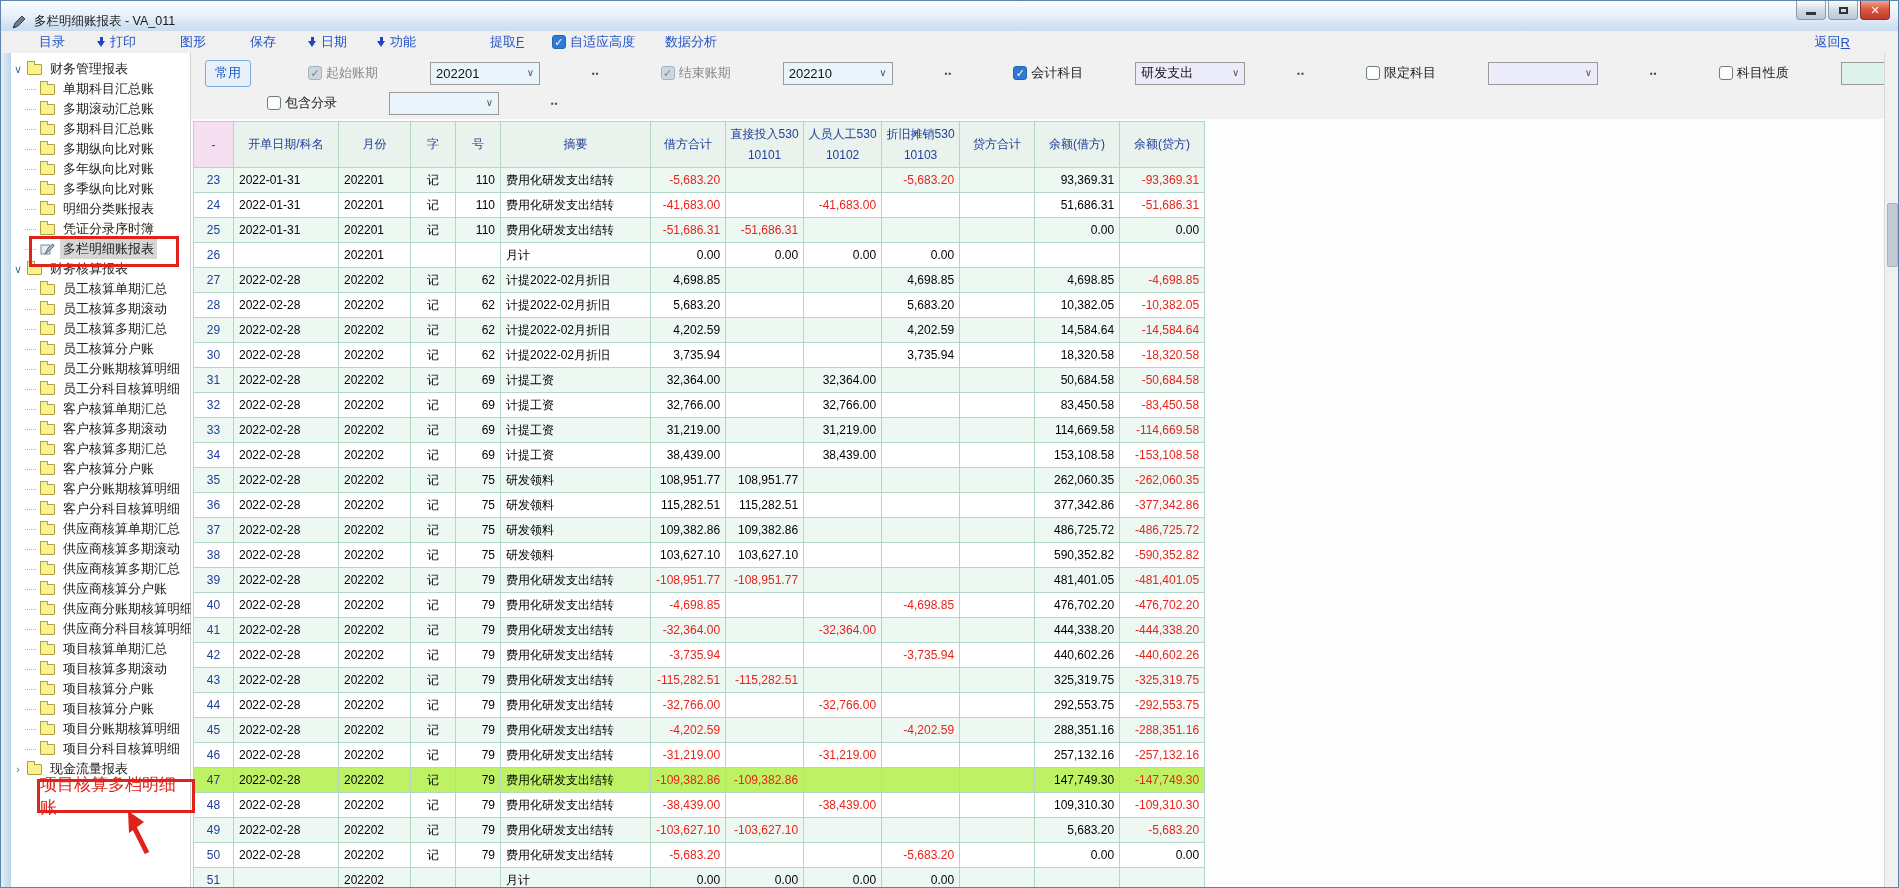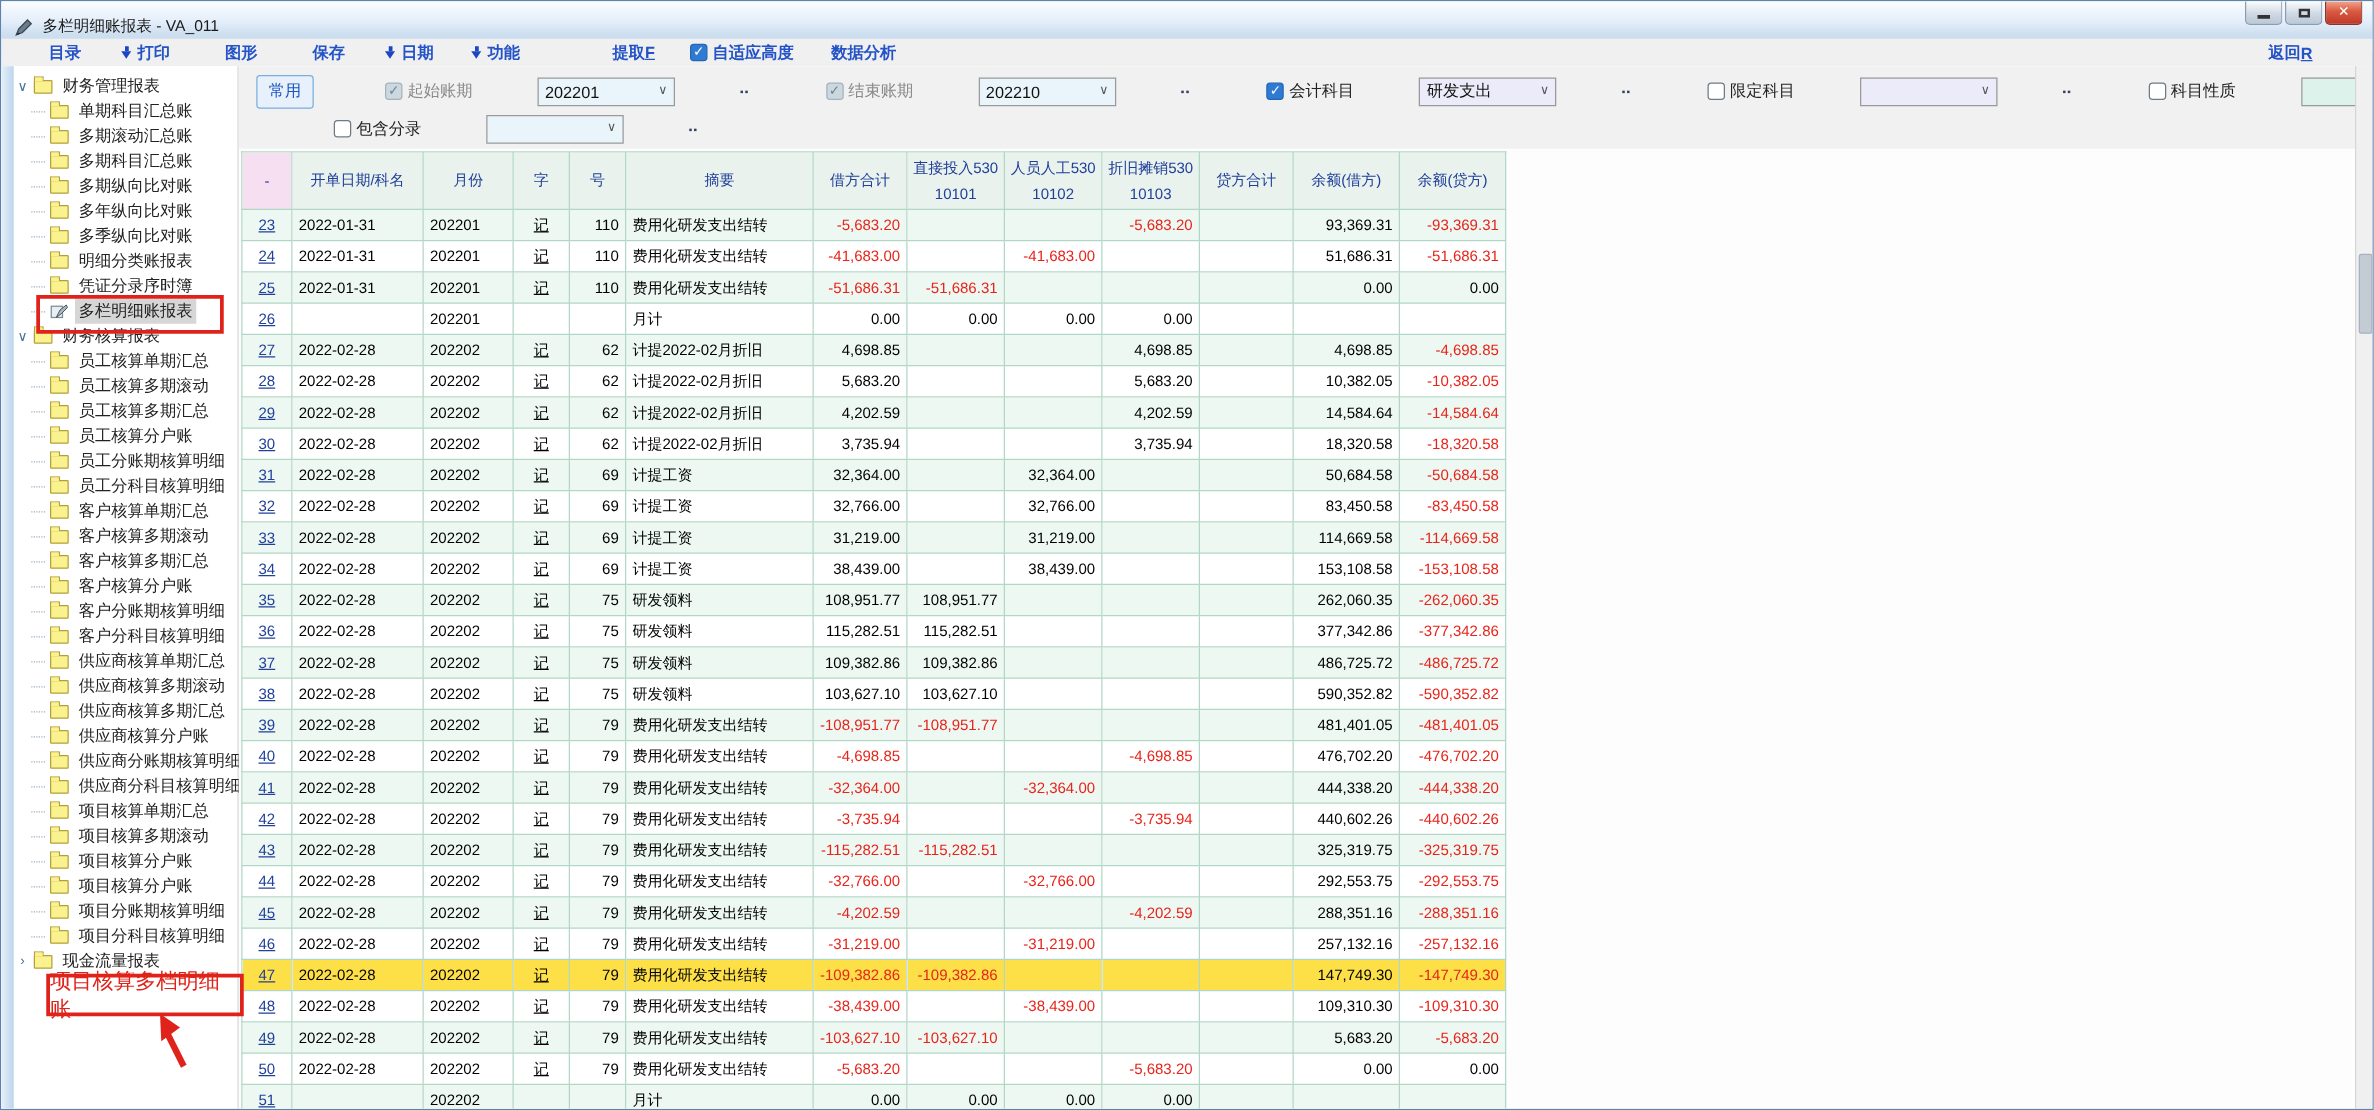--- a/index.html
+++ b/index.html
@@ -13,21 +13,21 @@
   .winbtns{position:absolute;right:8px;top:0;display:flex;}
   .wbtn{width:30px;height:19px;margin-left:2px;border:1px solid #8a9cb0;border-top:none;
     border-radius:0 0 4px 4px;background:linear-gradient(180deg,#fdfdfd,#cfd9e4 55%,#bac8d6);
     display:flex;align-items:center;justify-content:center;box-sizing:border-box;cursor:default;}
   .wbtn.close{background:linear-gradient(180deg,#f2a490,#d9593f 45%,#c0392b);border-color:#8c3325;}
   .glyph-min{width:10px;height:3px;background:#333;margin-top:6px;}
   .glyph-max{width:9px;height:7px;border:2px solid #333;box-sizing:border-box;}
   .glyph-close{color:#fff;font-size:11px;font-weight:bold;line-height:1;}
   
   .toolbar{position:absolute;left:0;top:30px;width:100%;height:22px;background:#f0f0f0;
-    display:flex;align-items:center;font-size:13px;font-weight:bold;}
+    display:flex;align-items:center;font-size:13px;}
   .tb-item{color:#2453c7;display:inline-flex;align-items:center;cursor:default;white-space:nowrap;}
   .tb-item u{text-decoration:underline;}
   .dn-arrow{display:inline-block;margin-right:4px;position:relative;width:9px;height:10px;}
   .dn-arrow:before{content:"";position:absolute;left:3px;top:0;width:3px;height:4px;background:#1d46c2;}
   .dn-arrow:after{content:"";position:absolute;left:0;top:4px;border-left:4.5px solid transparent;border-right:4.5px solid transparent;border-top:6px solid #1d46c2;}
   .return-link{position:absolute;right:48px;top:0;height:22px;display:flex;align-items:center;color:#2453c7;font-size:13px;}
   
   .cb{width:14px;height:14px;border-radius:3px;display:inline-flex;align-items:center;justify-content:center;
     font-size:11px;line-height:1;box-sizing:border-box;margin-right:4px;flex:none;}
   .cb.checked{background:#2f7bd3;border:1px solid #2466b2;color:#fff;}
@@ -71,23 +71,23 @@
   
   .grid-wrap{position:absolute;left:2px;top:68px;}
   table.grid{border-collapse:collapse;table-layout:fixed;font-size:12px;}
   .grid th,.grid td{border:1px solid #b3d7c6;overflow:hidden;white-space:nowrap;box-sizing:border-box;}
   .grid th{height:46px;background:#e9f2ec;color:#21409a;font-weight:normal;padding:0 2px;}
   .grid th.first{background:#f6dff0;}
   .grid td{height:25px;padding:0 5px;color:#000;}
   .grid tr.odd td{background:#edf8f3;}
   .grid tr.even td{background:#ffffff;}
   .grid td.rownum{background:#fbeef7;color:#21409a;text-align:center;}
-  .grid tr.hl td,.grid tr.hl td.rownum{background:#fde047;}
+  .grid tr.hl td,.grid tr.hl td.rownum{background:#bef264;}
   .grid td.neg{color:#e8231a;}
-  .al-l{text-align:left;} .al-r{text-align:right;} .al-c{text-align:center;text-decoration:underline;}
+  .al-l{text-align:left;} .al-r{text-align:right;} .al-c{text-align:center;}
   .th2{line-height:1.7;}
   
   .vscroll{position:absolute;right:0;top:52px;width:14px;bottom:0;background:#f0f0f0;border-left:1px solid #d6d6d6;box-sizing:border-box;}
   .vthumb{position:absolute;left:2px;top:150px;width:9px;height:62px;background:#c3cbd4;border:1px solid #a7b2bd;border-radius:2px;}
 </style>
 </head>
 <body>
 
 <div class="window">
 

